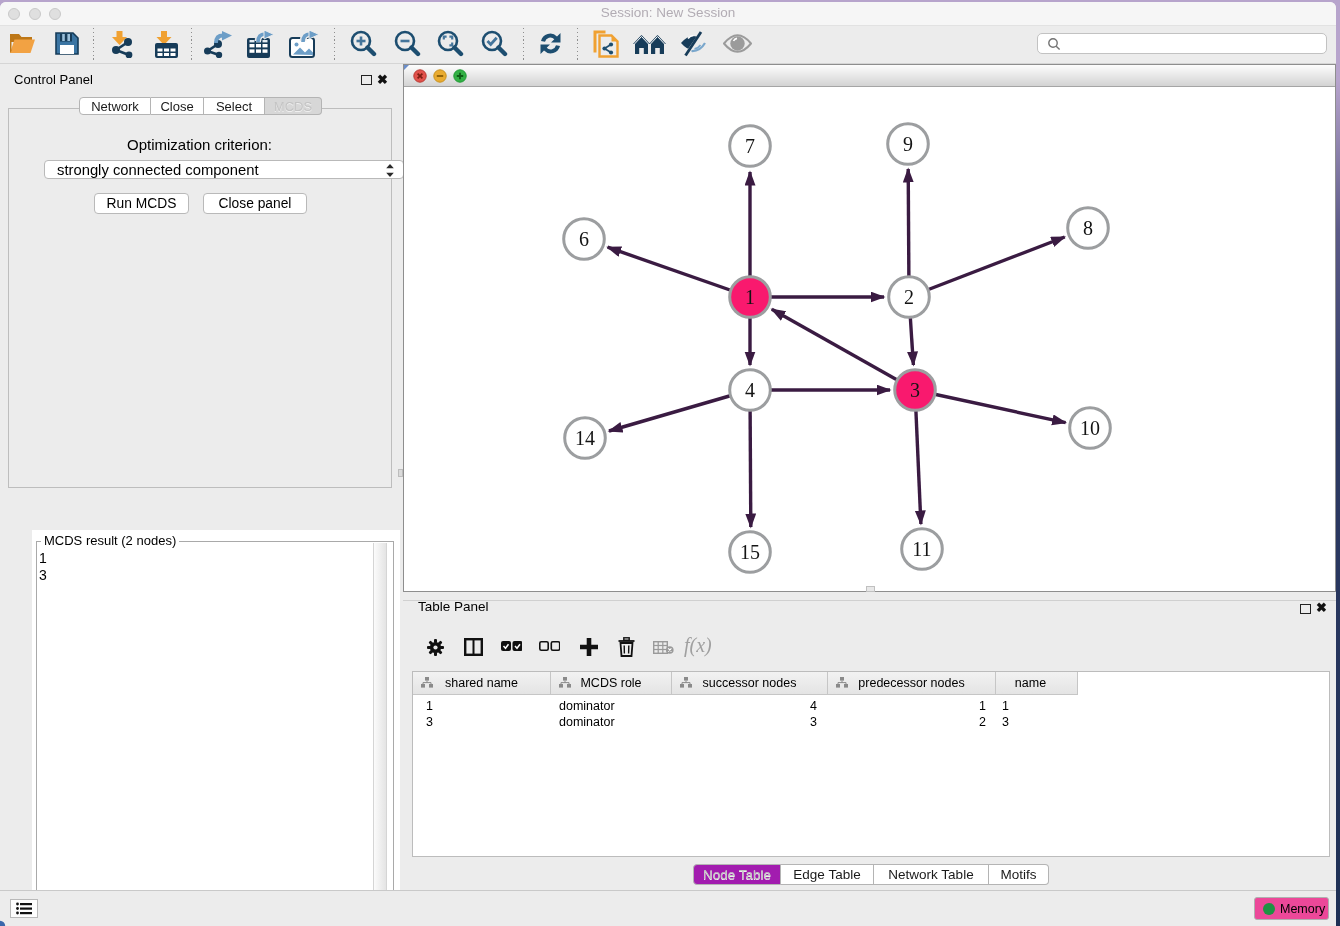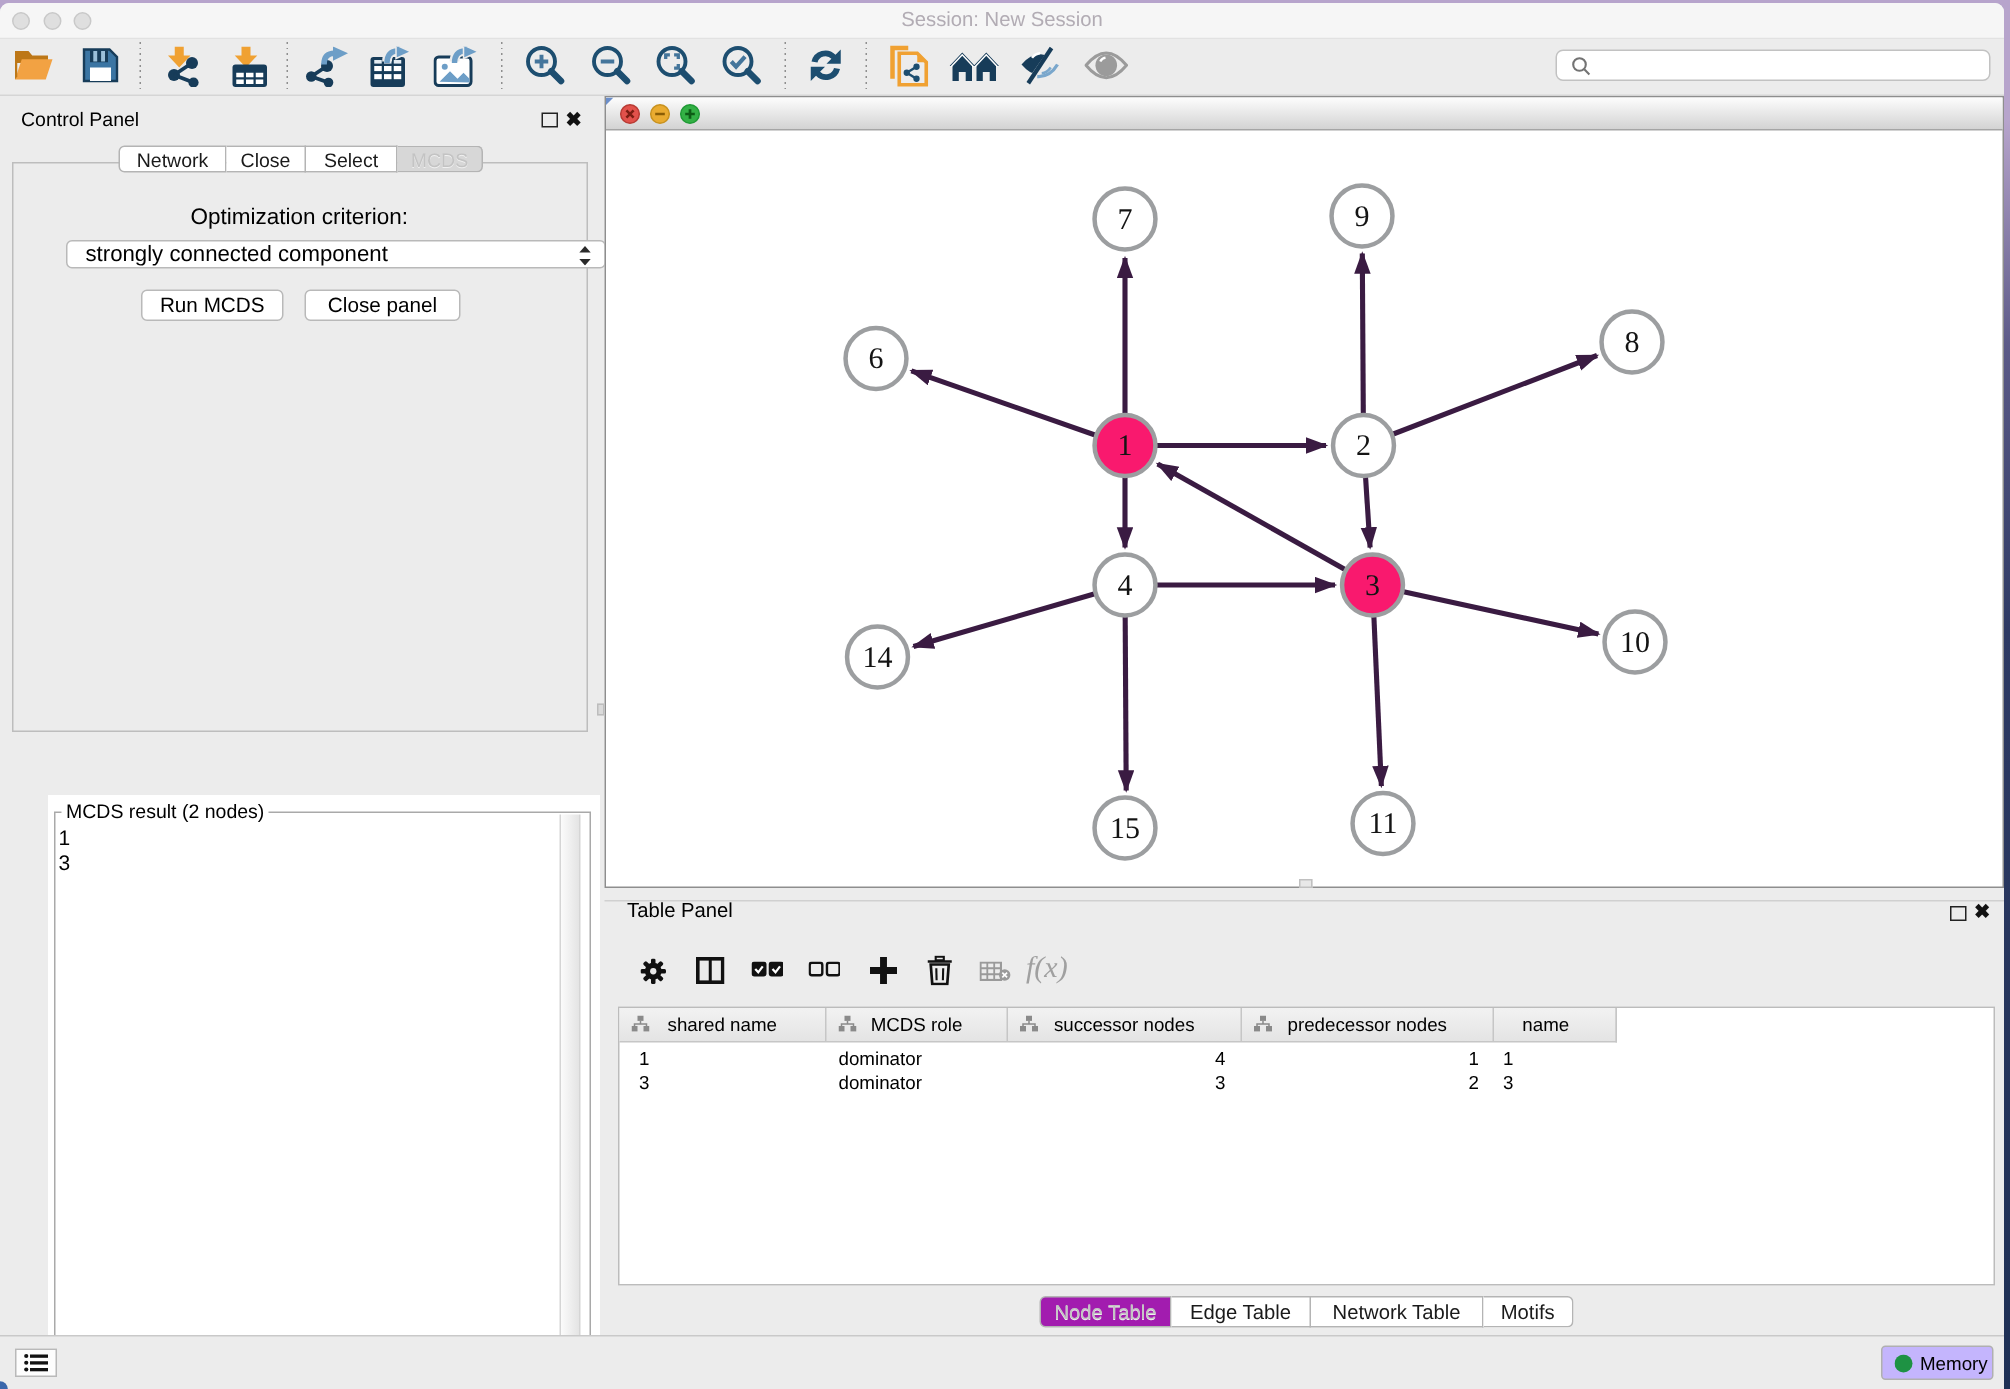--- a/index.html
+++ b/index.html
@@ -36,21 +36,21 @@
 #tp-title{left:418px;top:599px;font-size:13.5px;color:#000;}
 #tbl{left:412px;top:671px;width:918px;height:186px;background:#fff;border:1px solid #bcbcbc;box-sizing:border-box;}
 #thead{position:absolute;left:0;top:0;width:664px;height:22px;background:linear-gradient(#f2f2f2,#e4e4e4);border-bottom:1px solid #c6c6c6;border-right:1px solid #c6c6c6;}
 .th{position:absolute;top:0;height:22px;box-sizing:border-box;border-right:1px solid #c6c6c6;font-size:12.5px;color:#000000;text-align:center;line-height:22px;}
 .trow{position:absolute;font-size:12.5px;color:#000;height:16px;line-height:16px;}
 
 .btabseg{height:21px;font-size:13.5px;color:#1a1a1a;text-align:center;line-height:20px;background:#fff;border:1px solid #b4b4b4;box-sizing:border-box;top:864px;}
 
 #statusbar{left:0;top:890px;width:1336px;height:36px;background:#ececec;border-top:1px solid #c9c9c9;}
 #listbtn{left:10px;top:899px;width:28px;height:19px;background:#fdfdfd;border:1px solid #b9b9b9;box-sizing:border-box;}
-#membtn{left:1254px;top:897px;width:75px;height:23px;background:#c4b5fd;border:1px solid #b0b0b0;border-radius:3px;box-sizing:border-box;}
+#membtn{left:1254px;top:897px;width:75px;height:23px;background:#ec4899;border:1px solid #b0b0b0;border-radius:3px;box-sizing:border-box;}
 </style>
 </head>
 <body>
 <div id="win" class="abs"></div>
 <div id="titlebar" class="abs"></div>
 <div class="abs tl" style="left:8px;"></div>
 <div class="abs tl" style="left:29px;"></div>
 <div class="abs tl" style="left:49px;"></div>
 <div id="wtitle" class="abs">Session: New Session</div>
 <div id="toolbar" class="abs"></div>

